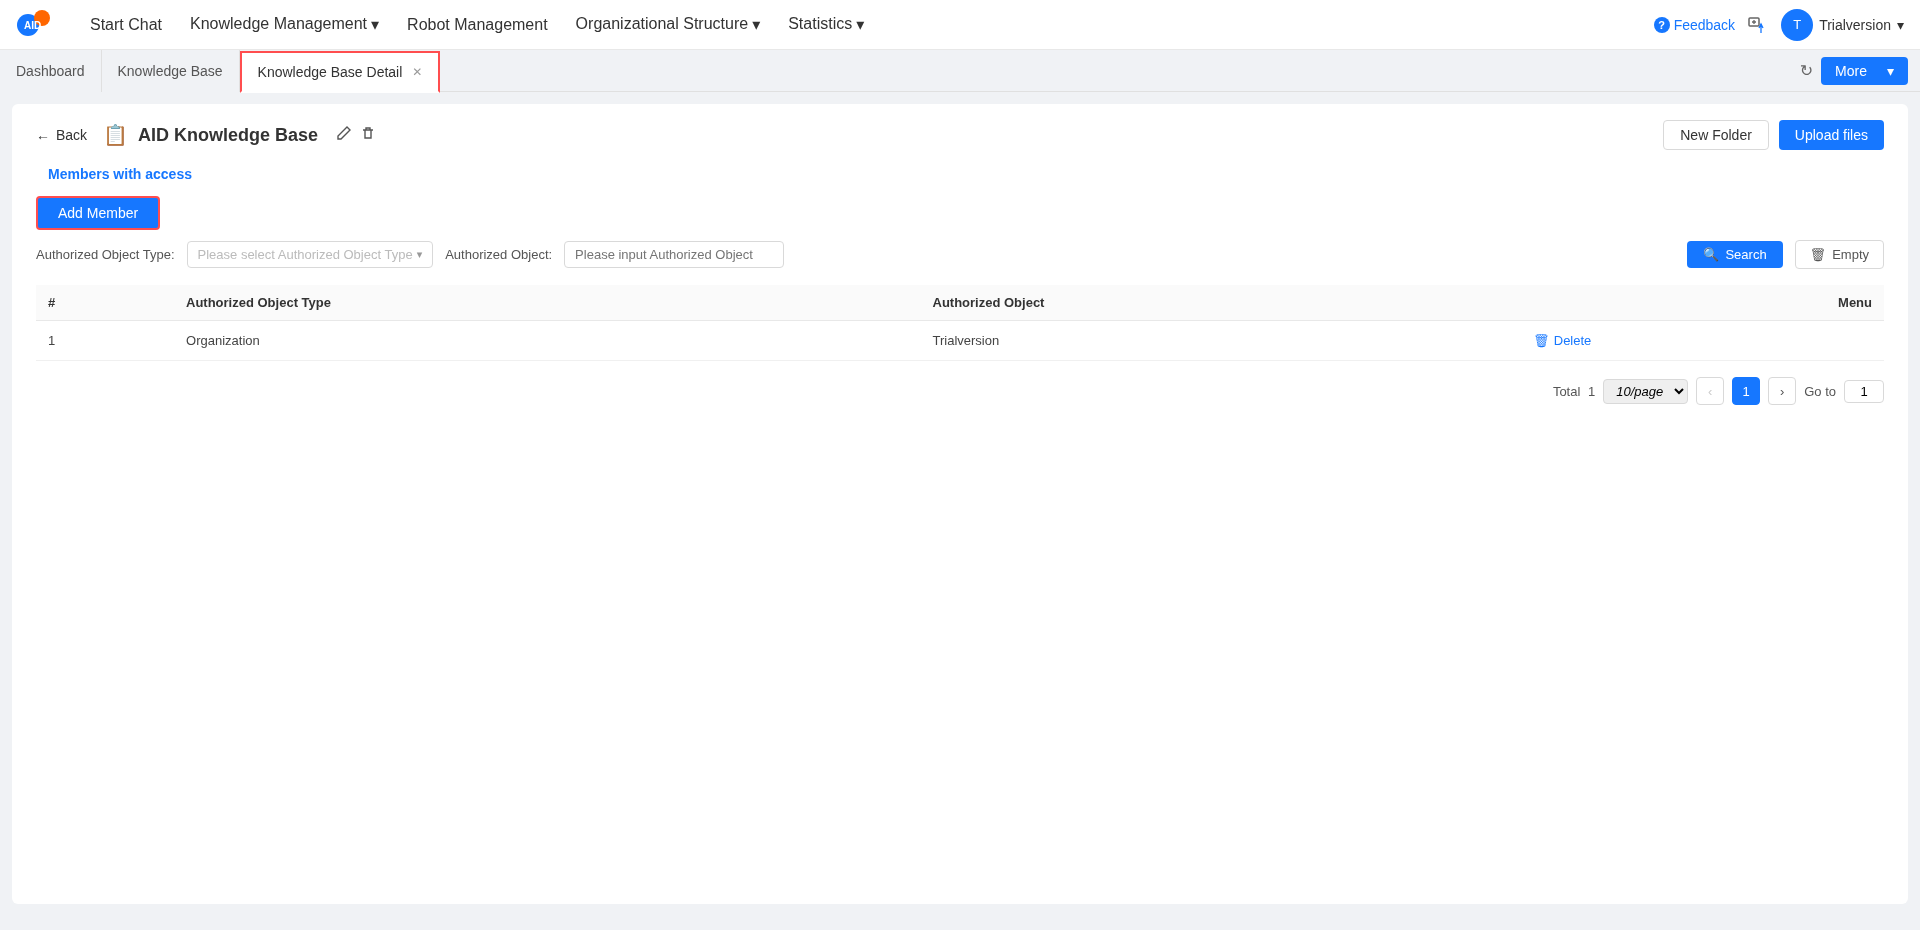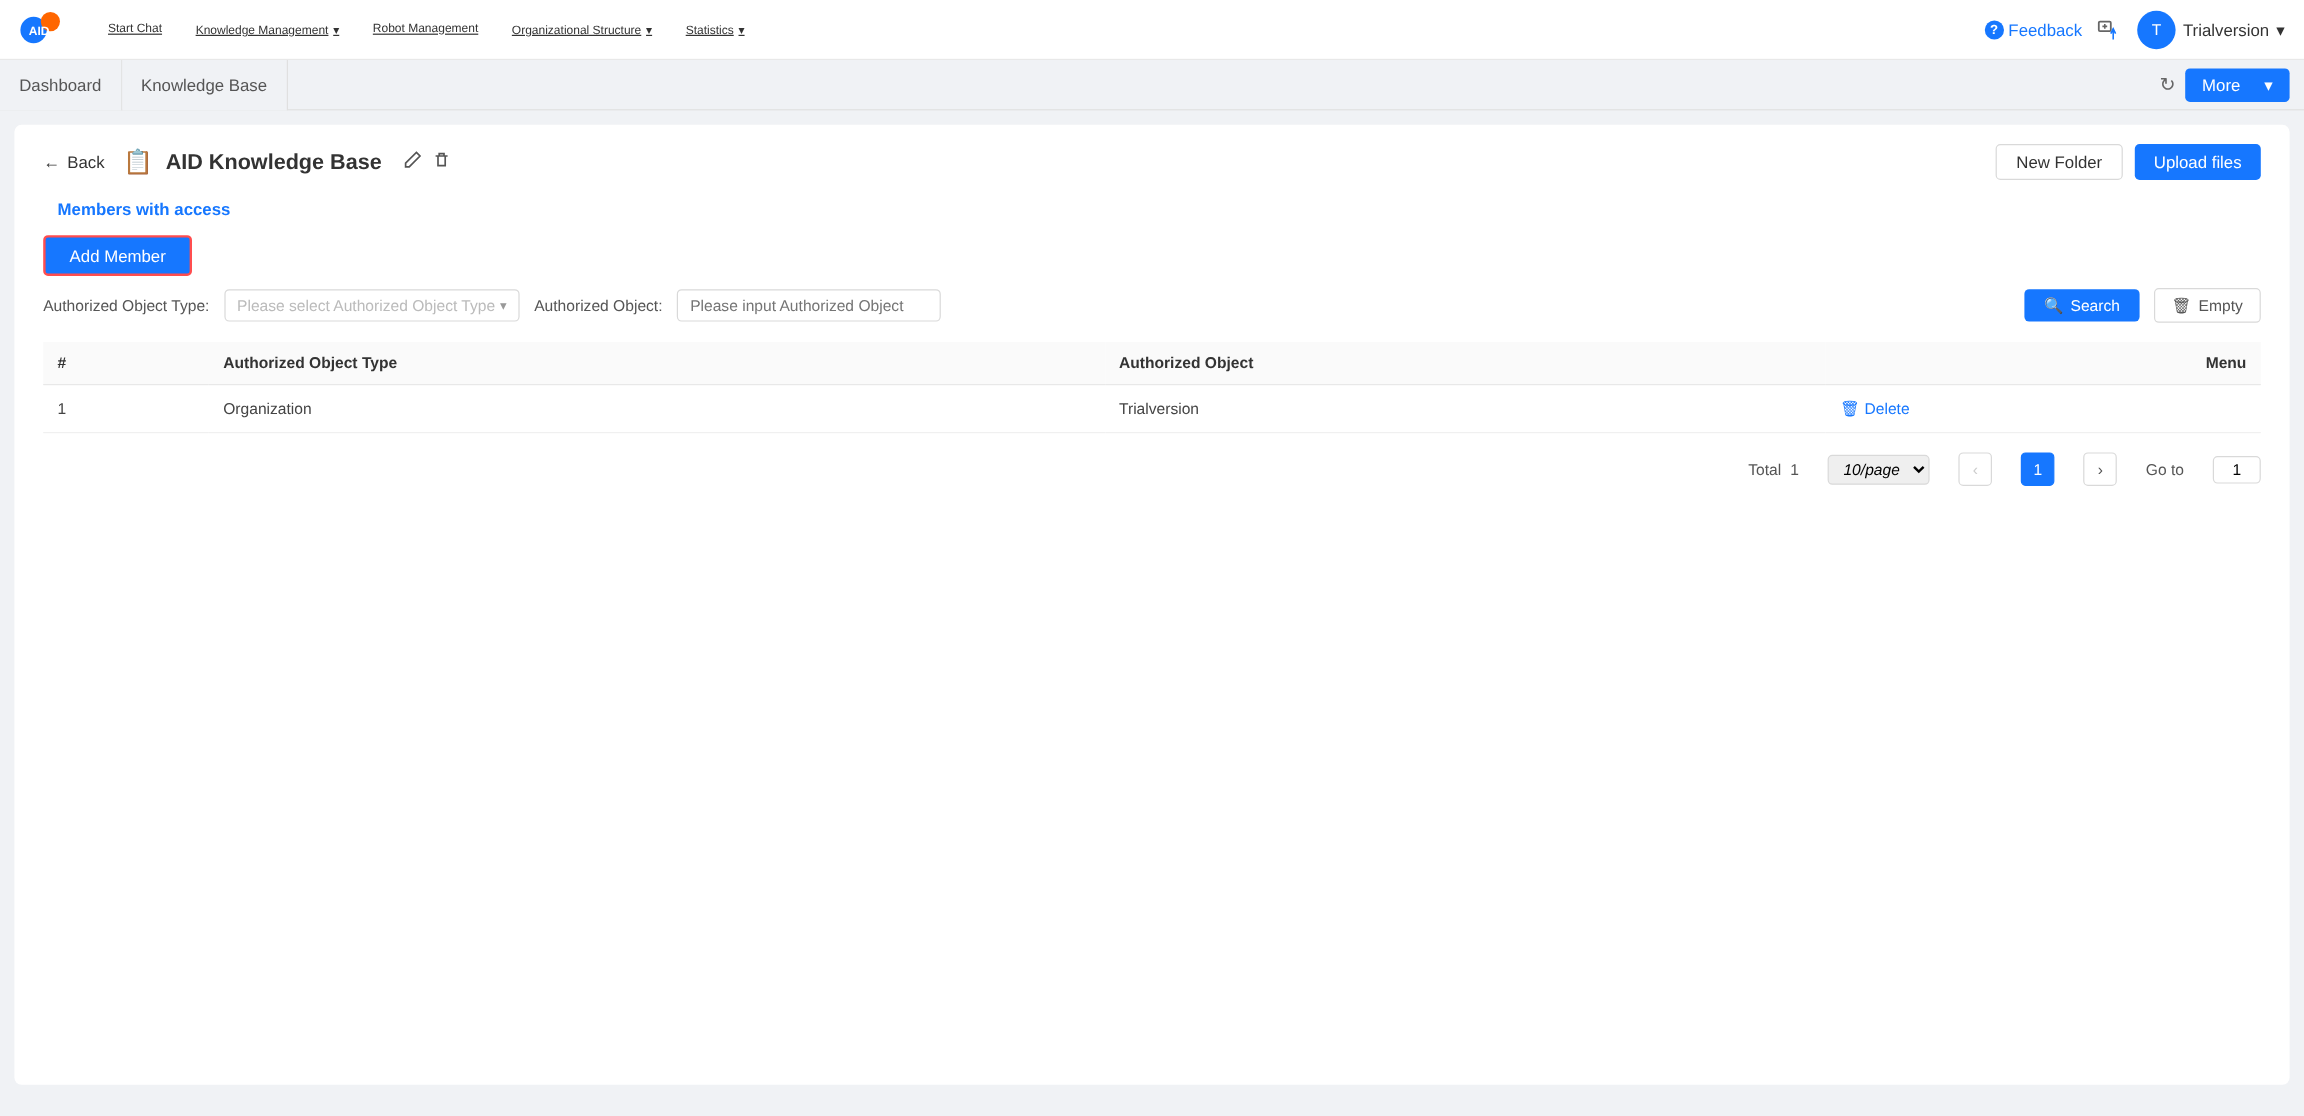--- a/index.html
+++ b/index.html
@@ -8,24 +8,23 @@
     
     .topnav {
       display: flex; align-items: center; background: #fff;
       height: 50px; padding: 0 16px; border-bottom: 1px solid #e8e8e8;
       position: relative; z-index: 10;
     }
     .logo { display: flex; align-items: center; margin-right: 24px; }
     .logo-circle { width: 38px; height: 38px; }
     .nav-items { display: flex; align-items: center; gap: 4px; flex: 1; }
     .nav-item {
-      padding: 6px 12px; cursor: pointer; font-size: 10px; color: #333;
-      border-radius: 4px; display: flex; align-items: flex-end; gap: 4px;
+      padding: 6px 12px; cursor: pointer; font-size: 16px; color: #333;
+      border-radius: 4px; display: flex; align-items: flex-start; gap: 4px;
       white-space: nowrap;
-      text-decoration: underline;
     }
     .nav-right { display: flex; align-items: center; gap: 12px; margin-left: auto; }
     .feedback-link { color: #1677ff; font-size: 14px; cursor: pointer; display: flex; align-items: center; gap: 4px; }
     .translate-icon { width: 22px; height: 22px; cursor: pointer; display: flex; align-items: center; justify-content: center; color: #666; }
     .user-avatar { display: flex; align-items: center; gap: 6px; cursor: pointer; }
     .avatar-circle { width: 32px; height: 32px; border-radius: 50%; background: #1677ff; display: flex; align-items: center; justify-content: center; color: #fff; font-size: 13px; }
 
     
     .tabbar {
       display: flex; align-items: center; background: #f0f2f5;
@@ -119,21 +118,21 @@
       text-align: left; padding: 10px 12px; font-size: 13px; color: #333;
       border-bottom: 1px solid #e8e8e8; font-weight: 600; background: #fafafa;
     }
     .data-table td {
       padding: 12px 12px; font-size: 13px; color: #444;
       border-bottom: 1px solid #f0f0f0;
     }
     .delete-btn { color: #1677ff; background: none; border: none; cursor: pointer; font-size: 13px; display: flex; align-items: center; gap: 4px; }
 
     
-    .pagination { display: flex; align-items: center; justify-content: flex-end; gap: 24px; margin-top: 16px; }
+    .pagination { display: flex; align-items: center; justify-content: flex-end; gap: 8px; margin-top: 16px; }
     .pagination-info { font-size: 13px; color: #555; }
     .page-size-select { border: 1px solid #d9d9d9; border-radius: 4px; padding: 3px 8px; font-size: 13px; cursor: pointer; font-style: italic; }
     .page-btn { width: 28px; height: 28px; border: 1px solid #d9d9d9; border-radius: 4px; background: #fff; cursor: pointer; display: flex; align-items: center; justify-content: center; font-size: 13px; color: #555; }
     .page-btn.active { background: #1677ff; color: #fff; border-color: #1677ff; }
     .page-btn:disabled { color: #ccc; cursor: default; }
     .goto-label { font-size: 13px; color: #555; }
     .goto-input { width: 40px; border: 1px solid #d9d9d9; border-radius: 4px; padding: 3px 6px; font-size: 13px; text-align: center; }
   </style>
 </head>
 <body>
@@ -186,20 +185,24 @@
     </div>
   </div>
 </div>
 
 <div class="tabbar">
   <div class="tab-item">
     <span>Dashboard</span>
   </div>
   <div class="tab-item">
     <span>Knowledge Base</span>
+  </div>
+  <div class="tab-item active" style="border:2px solid #ff4d4f;border-bottom:2px solid #fff;background:#fff;color:#333;position:relative;top:1px;">
+    <span>Knowledge Base Detail</span>
+    <span class="tab-close">✕</span>
   </div>
   <div class="tabbar-right">
     <button class="refresh-btn">↻</button>
     <button class="more-btn">
       <span>More</span>
       <span>▾</span>
     </button>
   </div>
 </div>
 

